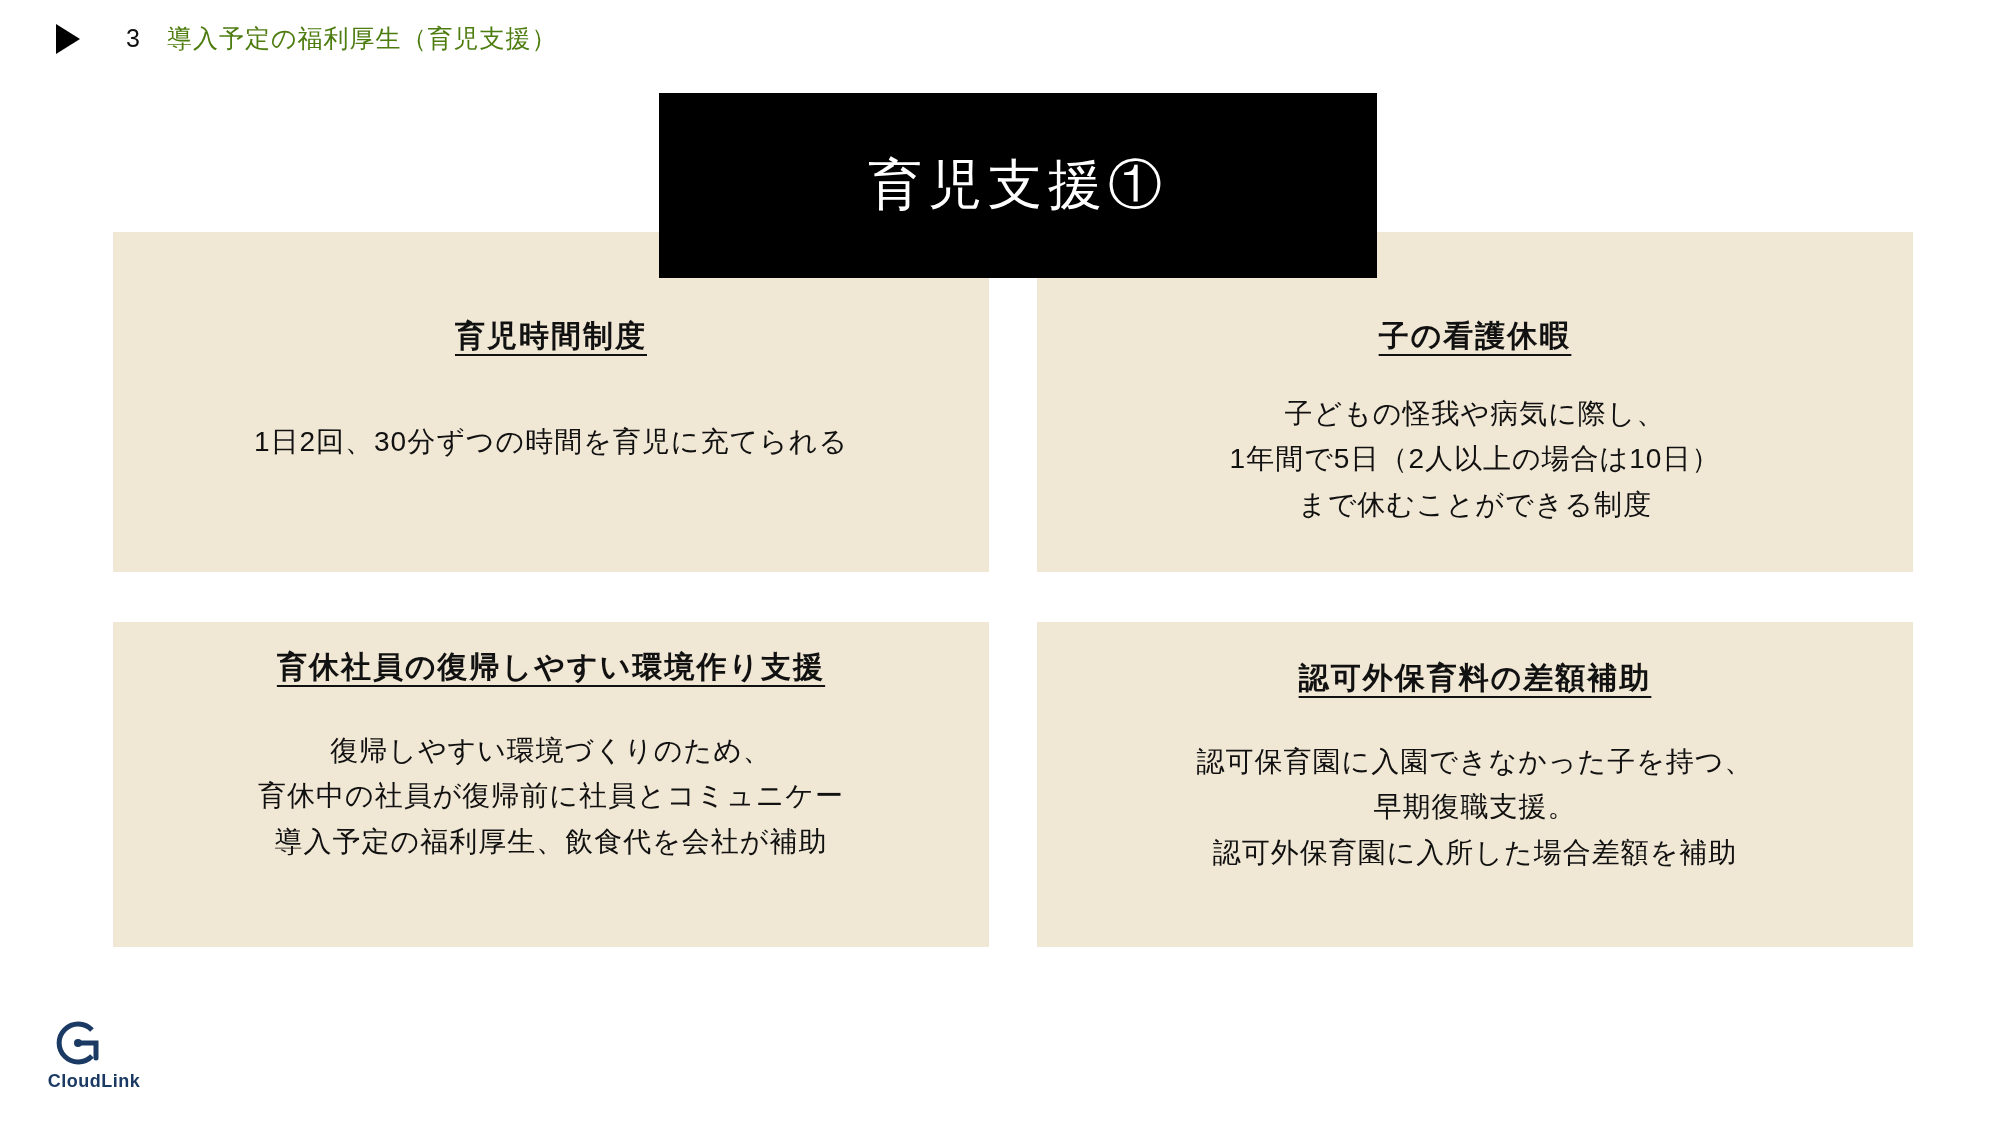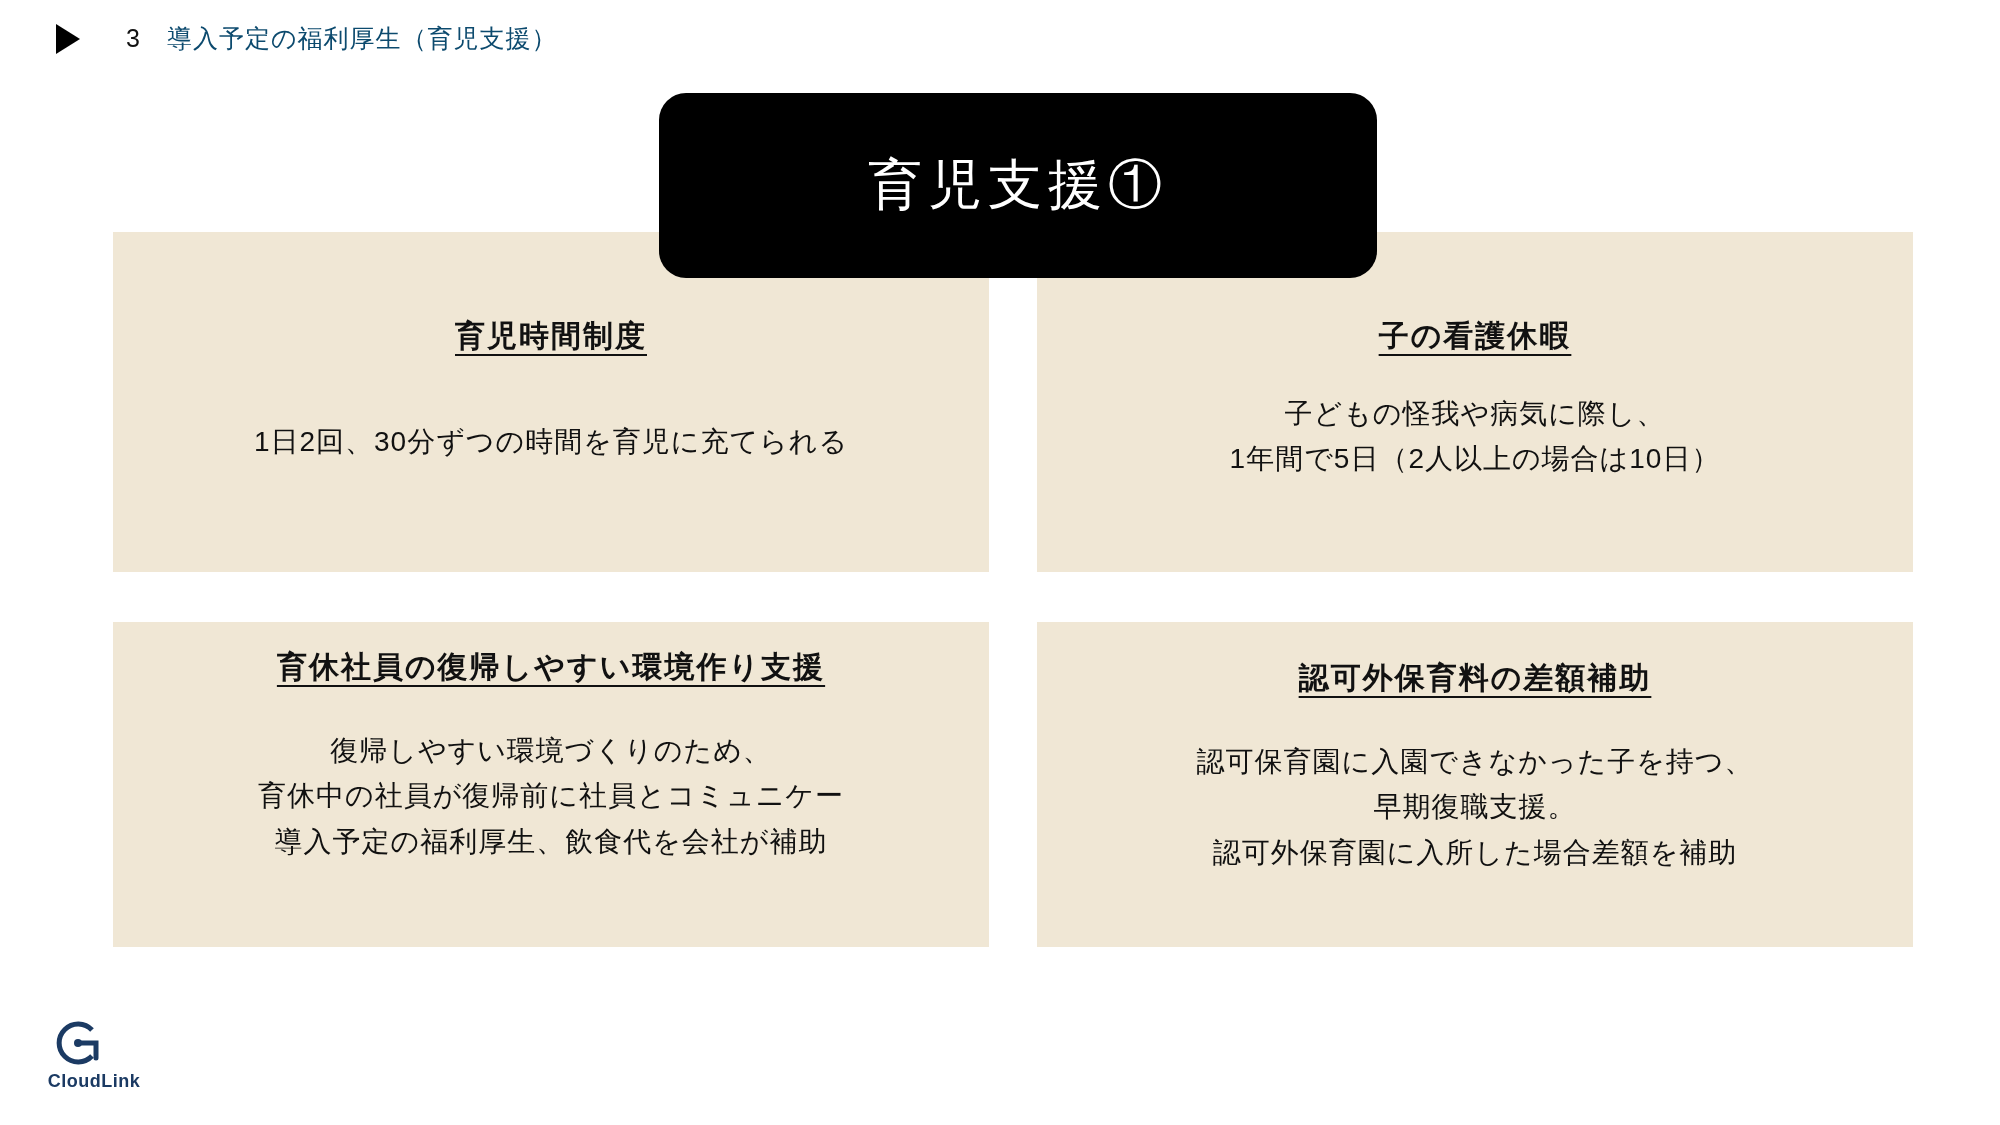--- a/index.html
+++ b/index.html
@@ -37,37 +37,36 @@
     font-size: 25px;
     font-weight: 400;
     letter-spacing: 1px;
     color: #111111;
     margin-right: 26px;
   }
   .header-title {
     font-size: 25px;
     font-weight: 400;
     letter-spacing: 1px;
-    color: #0c4a6e;
+    color: #4d7c0f;
     white-space: nowrap;
   }
 
   
   .banner {
     position: absolute;
     top: 93px;
     left: 659px;
     width: 718px;
     height: 185px;
     background: #000000;
     display: flex;
     align-items: center;
     justify-content: center;
     z-index: 5;
-    border-radius: 27px;
   }
   .banner-text {
     color: #ffffff;
     font-size: 54px;
     font-weight: 400;
     letter-spacing: 6px;
     white-space: nowrap;
   }
 
   
@@ -167,20 +166,21 @@
     <div class="card-body">
       <span class="line">1日2回、30分ずつの時間を育児に充てられる</span>
     </div>
   </div>
 
   <div class="card card-2 card-r1">
     <div class="card-title">子の看護休暇</div>
     <div class="card-body">
       <span class="line">子どもの怪我や病気に際し、</span>
       <span class="line">1年間で5日（2人以上の場合は10日）</span>
+      <span class="line">まで休むことができる制度</span>
     </div>
   </div>
 
   <div class="card card-3">
     <div class="card-title">育休社員の復帰しやすい環境作り支援</div>
     <div class="card-body">
       <span class="line">復帰しやすい環境づくりのため、</span>
       <span class="line">育休中の社員が復帰前に社員とコミュニケー</span>
       <span class="line">導入予定の福利厚生、飲食代を会社が補助</span>
     </div>

